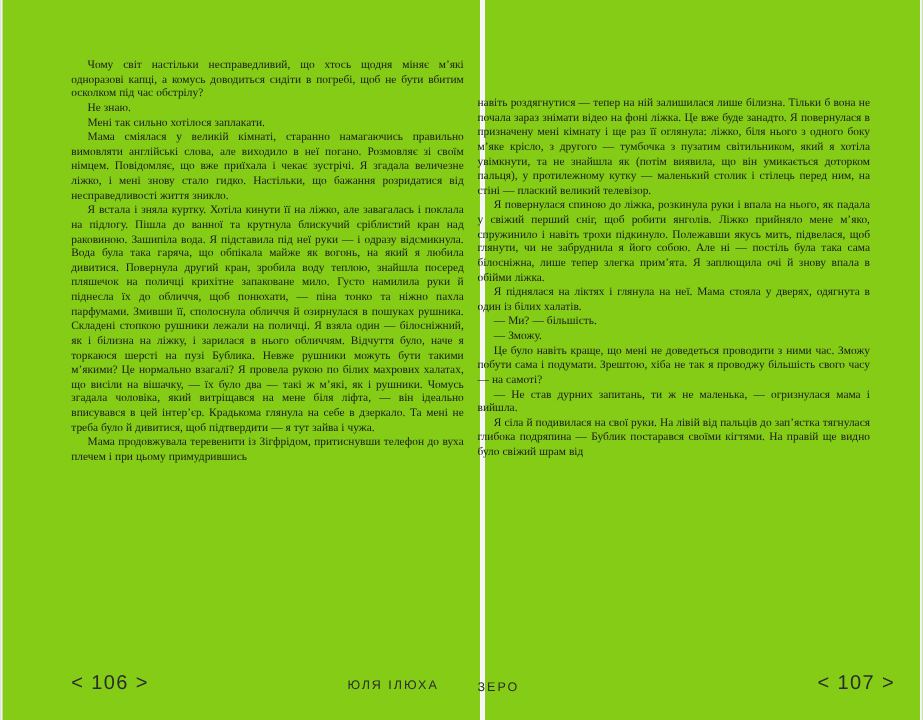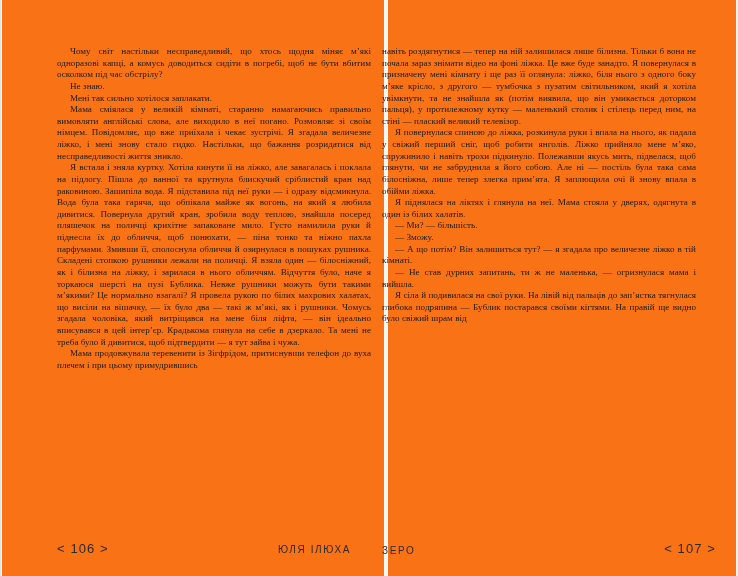--- a/index.html
+++ b/index.html
@@ -13,21 +13,21 @@
     height: 576px;
     overflow: hidden;
     font-family: "Liberation Serif", "DejaVu Serif", serif;
     color: #1a1a1a;
   }
 
   #spread {
     position: relative;
     width: 738px;
     height: 576px;
-    background: #f97316;
+    background: #84cc16;
     box-sizing: border-box;
     display: flex;
     flex-direction: row;
   }
 
   
   #spread::before {
     content: "";
     position: absolute;
     left: 0; top: 0; bottom: 0;
@@ -74,40 +74,41 @@
     font-size: 9.1px;
     line-height: 11.62px;
     text-align: justify;
     text-indent: 13px;
     letter-spacing: 0.02px;
     word-spacing: 0.1px;
     hyphens: manual;
   }
   p.para.cont {
     text-indent: 0;
+    margin-top: 31px;
   }
   p.para.dialogue {
     text-indent: 13px;
   }
 
   
   .footer {
     position: absolute;
     bottom: 20px;
     display: flex;
     flex-direction: row;
     align-items: baseline;
     justify-content: space-between;
     font-family: "Liberation Sans", "DejaVu Sans", sans-serif;
   }
   .footer-left  { left: 57px;  right: 18px; }
   .footer-right { left: 13px;  right: 22px; align-items: flex-end; }
 
   .folio {
-    font-size: 13px;
+    font-size: 16px;
     letter-spacing: 1.1px;
     color: #2b2b2b;
     white-space: nowrap;
   }
 
   .runhead {
     font-size: 10px;
     letter-spacing: 1.6px;
     color: #2b2b2b;
     text-underline-offset: 2px;
@@ -138,21 +139,21 @@
 
   <div class="gutter"></div>
 
   <div class="page page-right">
     <div class="text-column">
       <p class="para cont">навіть роздягнутися — тепер на ній залишилася лише білизна. Тільки б вона не почала зараз знімати відео на фоні ліжка. Це вже буде занадто. Я повернулася в призначену мені кімнату і ще раз її оглянула: ліжко, біля нього з одного боку м’яке крісло, з другого — тумбочка з пузатим світильником, який я хотіла увімкнути, та не знайшла як (потім виявила, що він умикається доторком пальця), у протилежному кутку — маленький столик і стілець перед ним, на стіні — плаский великий телевізор.</p>
       <p class="para">Я повернулася спиною до ліжка, розкинула руки і впала на нього, як падала у свіжий перший сніг, щоб робити янголів. Ліжко прийняло мене м’яко, спружинило і навіть трохи підкинуло. Полежавши якусь мить, підвелася, щоб глянути, чи не забруднила я його собою. Але ні — постіль була така сама білосніжна, лише тепер злегка прим’ята. Я заплющила очі й знову впала в обійми ліжка.</p>
       <p class="para">Я піднялася на ліктях і глянула на неї. Мама стояла у дверях, одягнута в один із білих халатів.</p>
       <p class="para dialogue">— Ми? — більшість.</p>
       <p class="para dialogue">— Зможу.</p>
-      <p class="para dialogue">— А що потім? Він залишиться тут? — я згадала про величезне ліжко в тій кімнаті.</p>
+      <p class="para">Це було навіть краще, що мені не доведеться проводити з ними час. Зможу побути сама і подумати. Зрештою, хіба не так я проводжу більшість свого часу — на самоті?</p>
       <p class="para dialogue">— Не став дурних запитань, ти ж не маленька, — огризнулася мама і вийшла.</p>
       <p class="para">Я сіла й подивилася на свої руки. На лівій від пальців до зап’ястка тягнулася глибока подряпина — Бублик постарався своїми кігтями. На правій ще видно було свіжий шрам від</p>
     </div>
 
     <div class="footer footer-right">
       <span class="runhead">ЗЕРО</span>
       <span class="folio">&lt; 107 &gt;</span>
     </div>
   </div>
 

